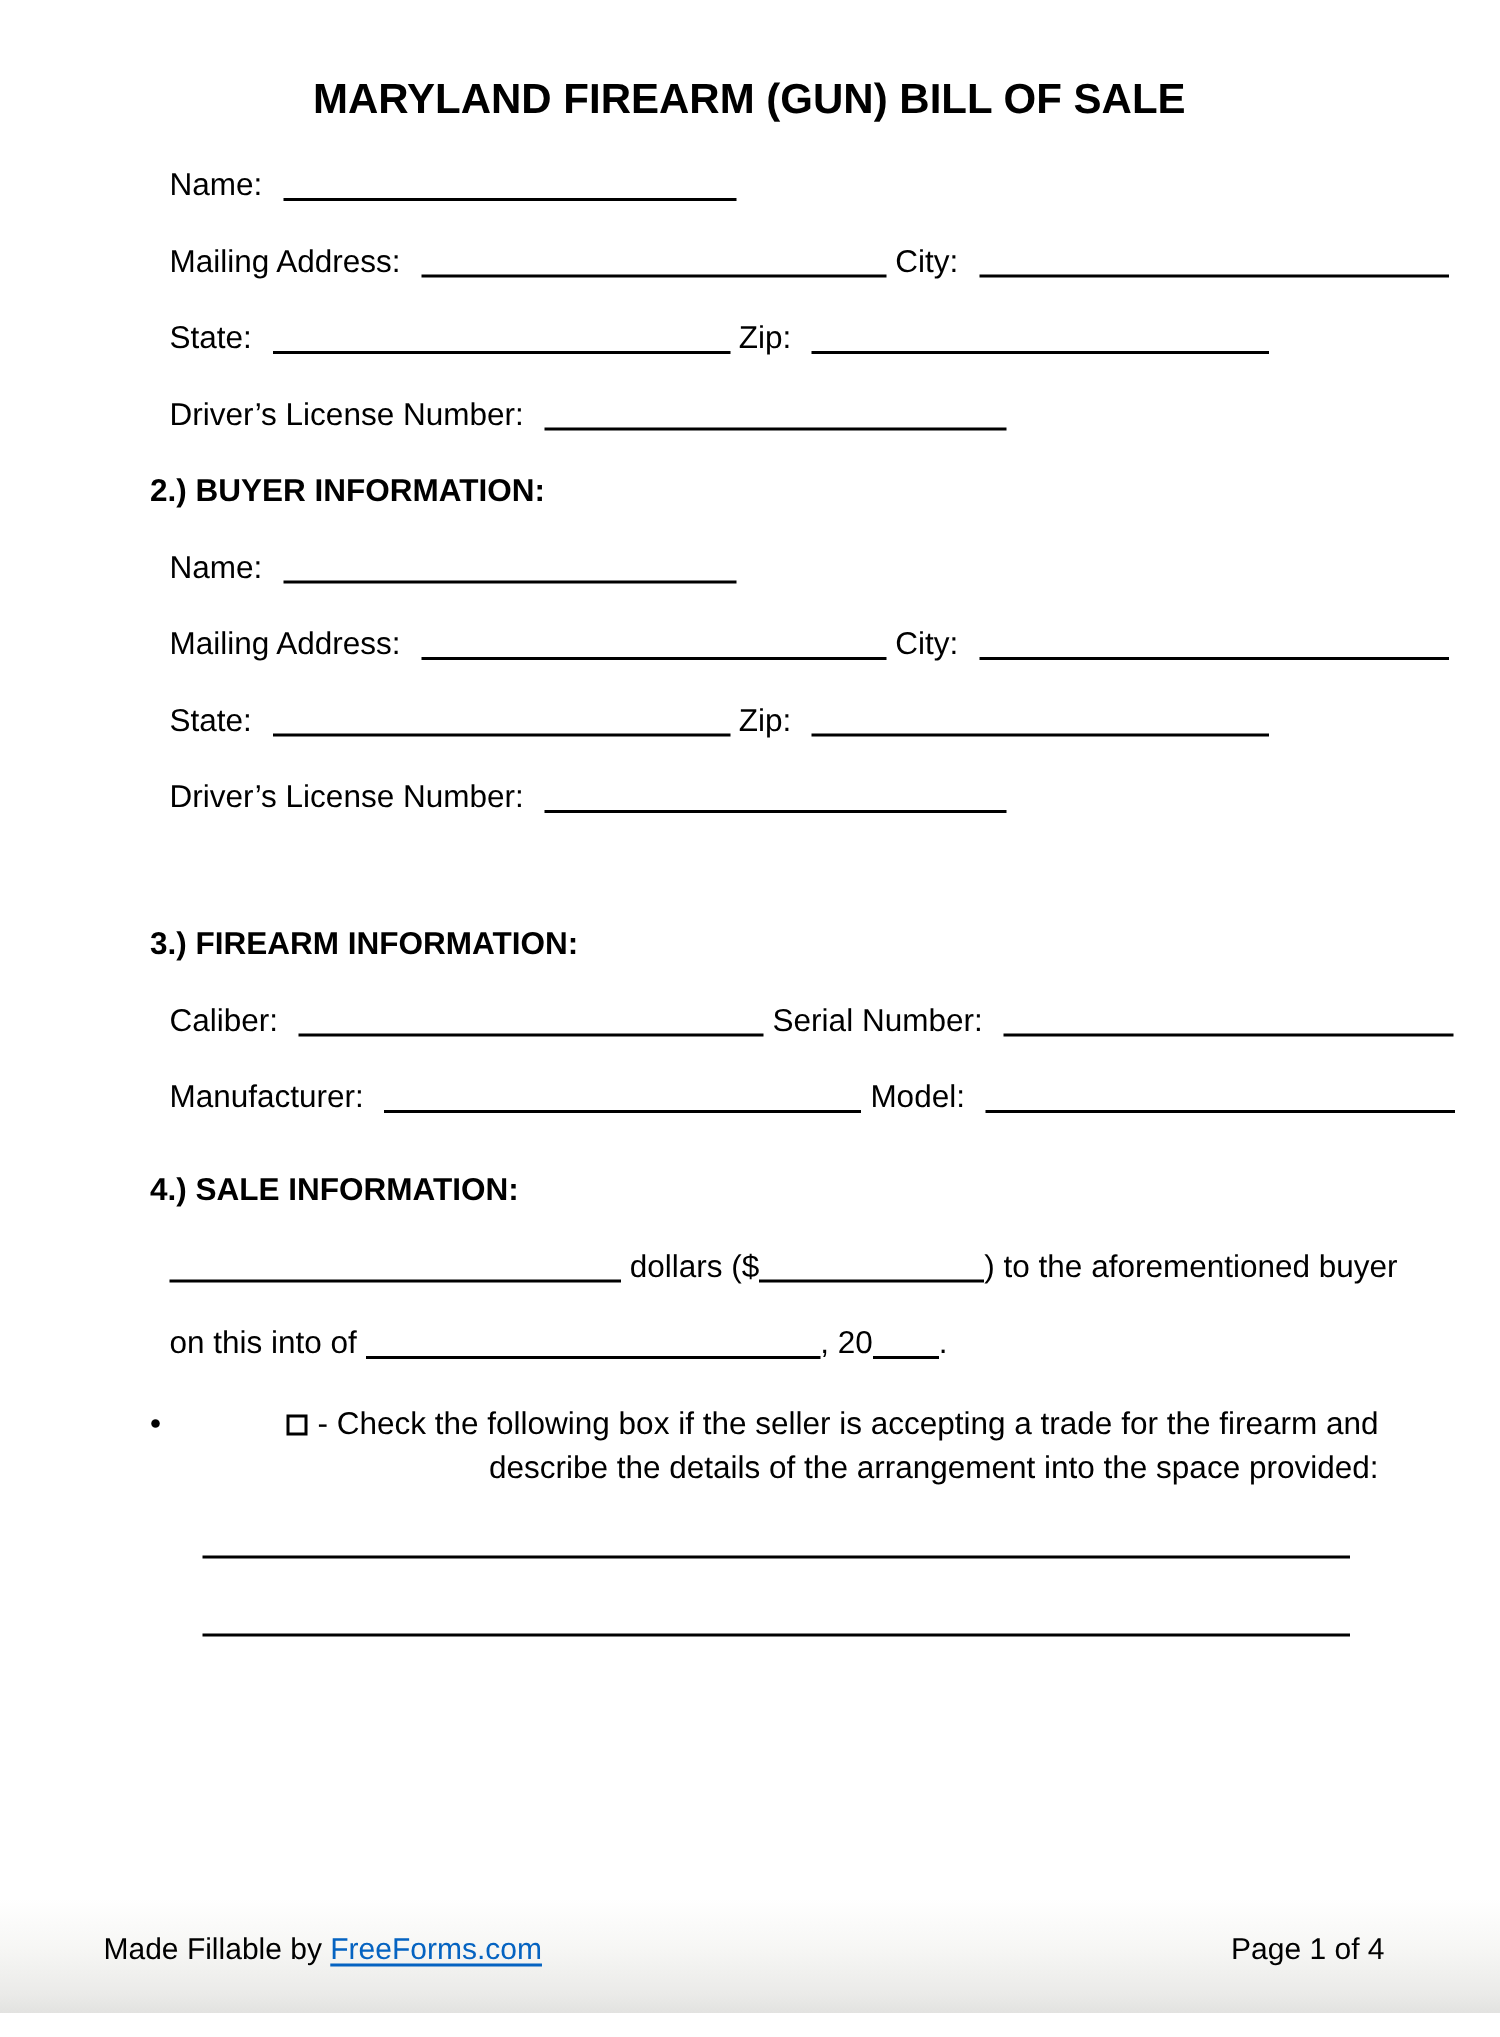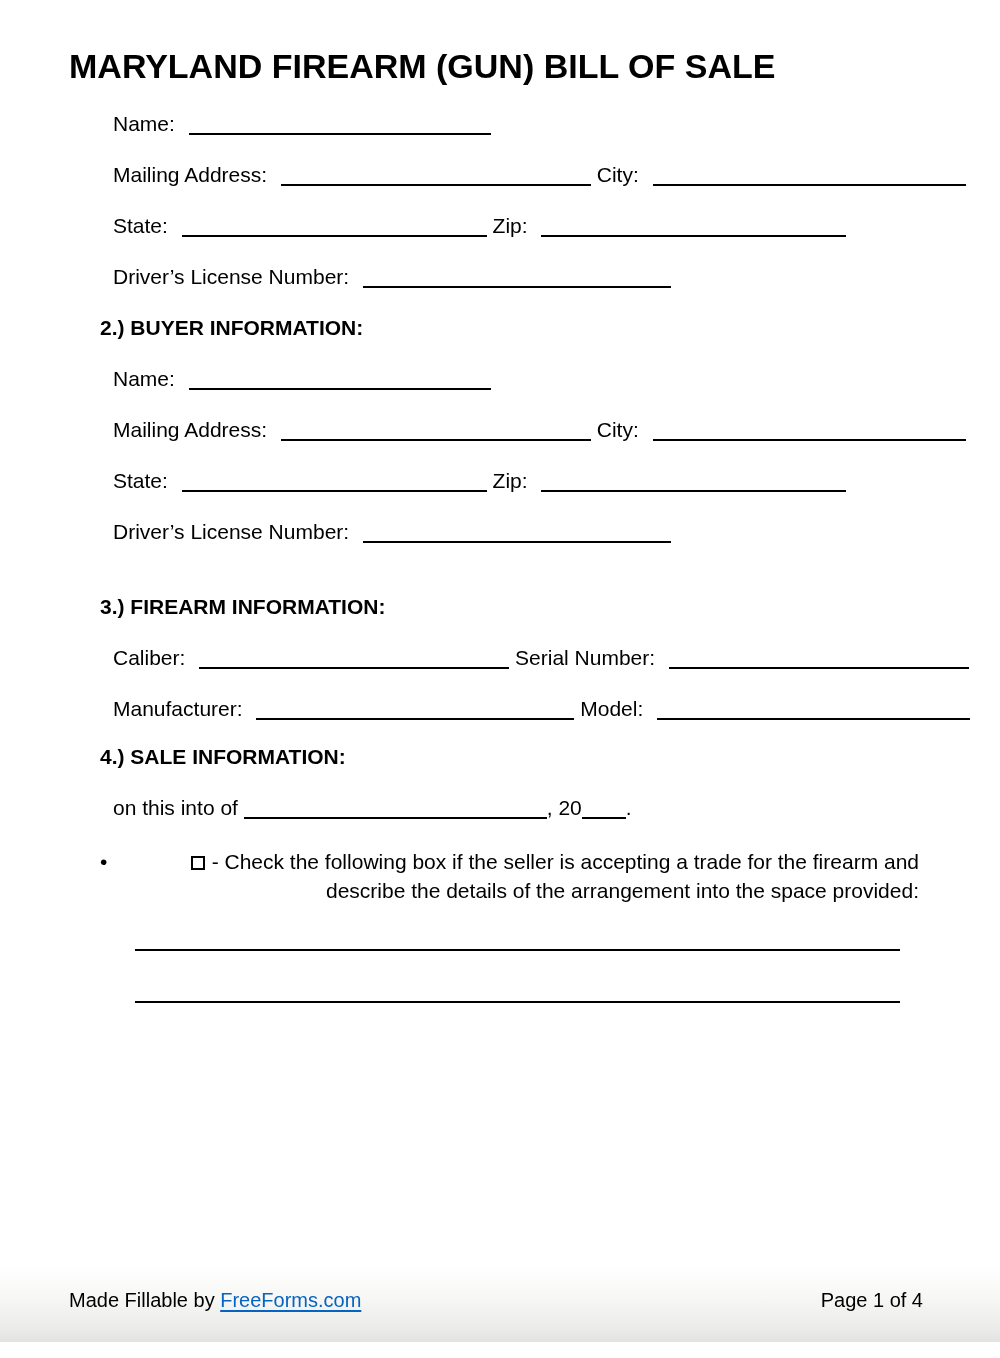--- a/index.html
+++ b/index.html
@@ -11,32 +11,33 @@
     background: #ffffff;
     color: #000000;
     font-family: "Liberation Sans", "DejaVu Sans", sans-serif;
     font-size: 21px;
     overflow: hidden;
   }
   .content { padding: 46px 70px 0 69px; }
 
   .title {
     margin: 0;
-    font-size: 34px;
+    text-align: center;
+    font-size: 28px;
     font-weight: bold;
     line-height: 40px;
   }
 
   .section-heading {
     font-weight: bold;
     margin: 25px 0 0 31px;
     line-height: 26px;
   }
-  .section-heading.gap-large { margin-top: 49px; }
-  .section-heading.gap-small { margin-top: 22px; }
+  .section-heading.gap-large { margin-top: 72px; }
+  .section-heading.gap-small { margin-top: 36px; }
 
   .row, .para-line {
     margin-top: 25px;
     line-height: 26px;
     white-space: nowrap;
     margin-left: 44px;
   }
 
   .blank {
     display: inline-block;
@@ -161,20 +162,24 @@
     <div class="row">
       <span>Manufacturer:</span>
       <span class="blank ml8 w318"></span>
       <span>Model:</span>
       <span class="blank ml8 w313"></span>
     </div>
 
     <div class="section-heading gap-small">4.) SALE INFORMATION:</div>
 
 
+    <div class="para-line">
+      <span class="blank w301"></span>
+      <span>dollars ($</span><span class="blank w150"></span><span>) to the aforementioned buyer</span>
+    </div>
 
     <div class="para-line">
       <span>on this into of</span>
       <span class="blank w303"></span><span>, 20</span><span class="blank w44"></span><span>.</span>
     </div>
 
     <div class="trade-row">
       <span class="trade-bullet">•</span>
       <div class="trade-text">
         <span class="checkbox-box"></span><span>- Check the following box if the seller is accepting a trade for the firearm and describe the details of the arrangement into the space provided:</span>

